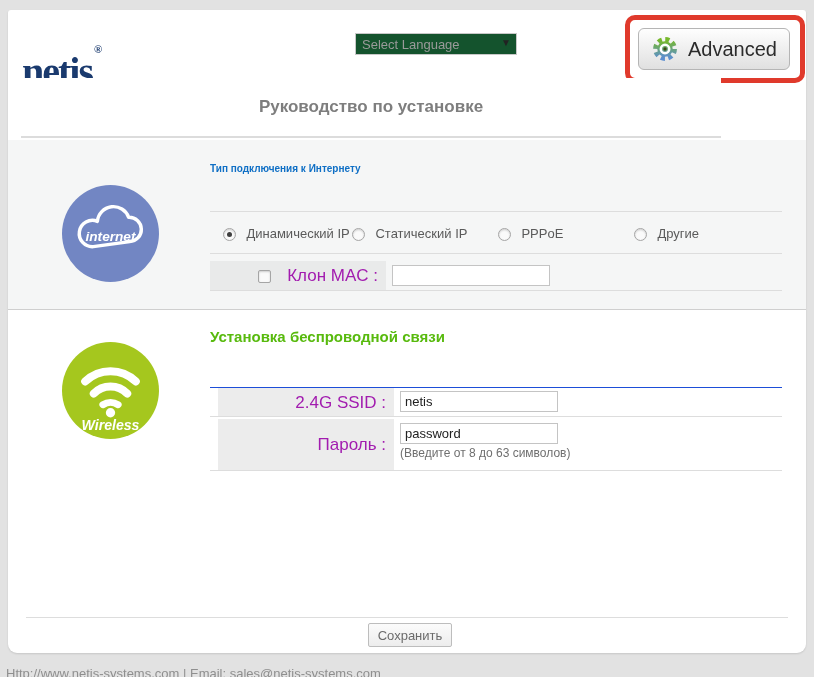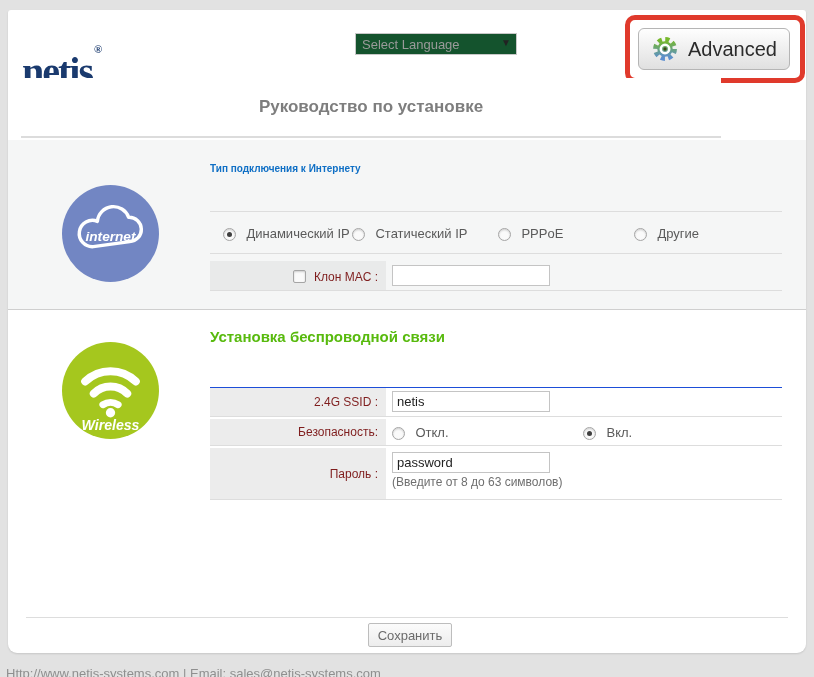--- a/index.html
+++ b/index.html
@@ -65,21 +65,21 @@
     border:1px solid #a5a5a5; background:#fafafa; vertical-align:-2px;
     box-shadow:inset 0 1px 2px rgba(0,0,0,.18); cursor:pointer; position:relative;
   }
   .radio { border-radius:50%; }
   .checkbox { border-radius:2px; }
   .radio:checked::after {
     content:""; position:absolute; left:3px; top:3px; width:5px; height:5px;
     border-radius:50%; background:#3f3f3f;
   }
   .rlabel { font-size:13px; color:#5a5a5a; margin-left:6px; vertical-align:1px; }
-  .flabel { font-size:12px; color:#7f1d1d; }
+  .flabel { font-size:17px; color:#a21caf;margin-left:8px; }
   .tinput {
     width:158px; height:21px; border:1px solid #c4c4c4; background:#fff;
     font-size:13px; color:#222; padding:0 4px; font-family:"Liberation Sans",sans-serif;
   }
   
   .r-item { position:absolute; top:215px; white-space:nowrap; }
   
   .mac-cell {
     position:absolute; left:202px; top:251px; width:176px; height:29px;
     background:#e9eaea; text-align:right; line-height:29px; padding-right:8px;
@@ -201,29 +201,20 @@
 
     <div class="h-green" style="left:202px; top:318px;">Установка беспроводной связи</div>
 
     <div class="wrows">
       <div class="wrow row-ssid">
         <div class="cell-l flabel">2.4G SSID :</div>
         <div class="cell-r">
           <input class="tinput" value="netis" style="">
         </div>
       </div>
-      <div class="wrow row-sec">
-        <div class="cell-l flabel">Безопасность:</div>
-        <div class="cell-r">
-          <input type="radio" class="radio" name="sec" style="">
-          <span class="rlabel">Откл.</span>
-          <input type="radio" class="radio sec-on" name="sec" checked="checked" style="">
-          <span class="rlabel">Вкл.</span>
-        </div>
-      </div>
       <div class="wrow row-pass">
         <div class="cell-l flabel">Пароль :</div>
         <div class="cell-r">
           <input class="tinput" value="password" style="">
           <div class="hint">(Введите от 8 до 63 символов)</div>
         </div>
       </div>
     </div>
 
     <div class="save-line"></div>

